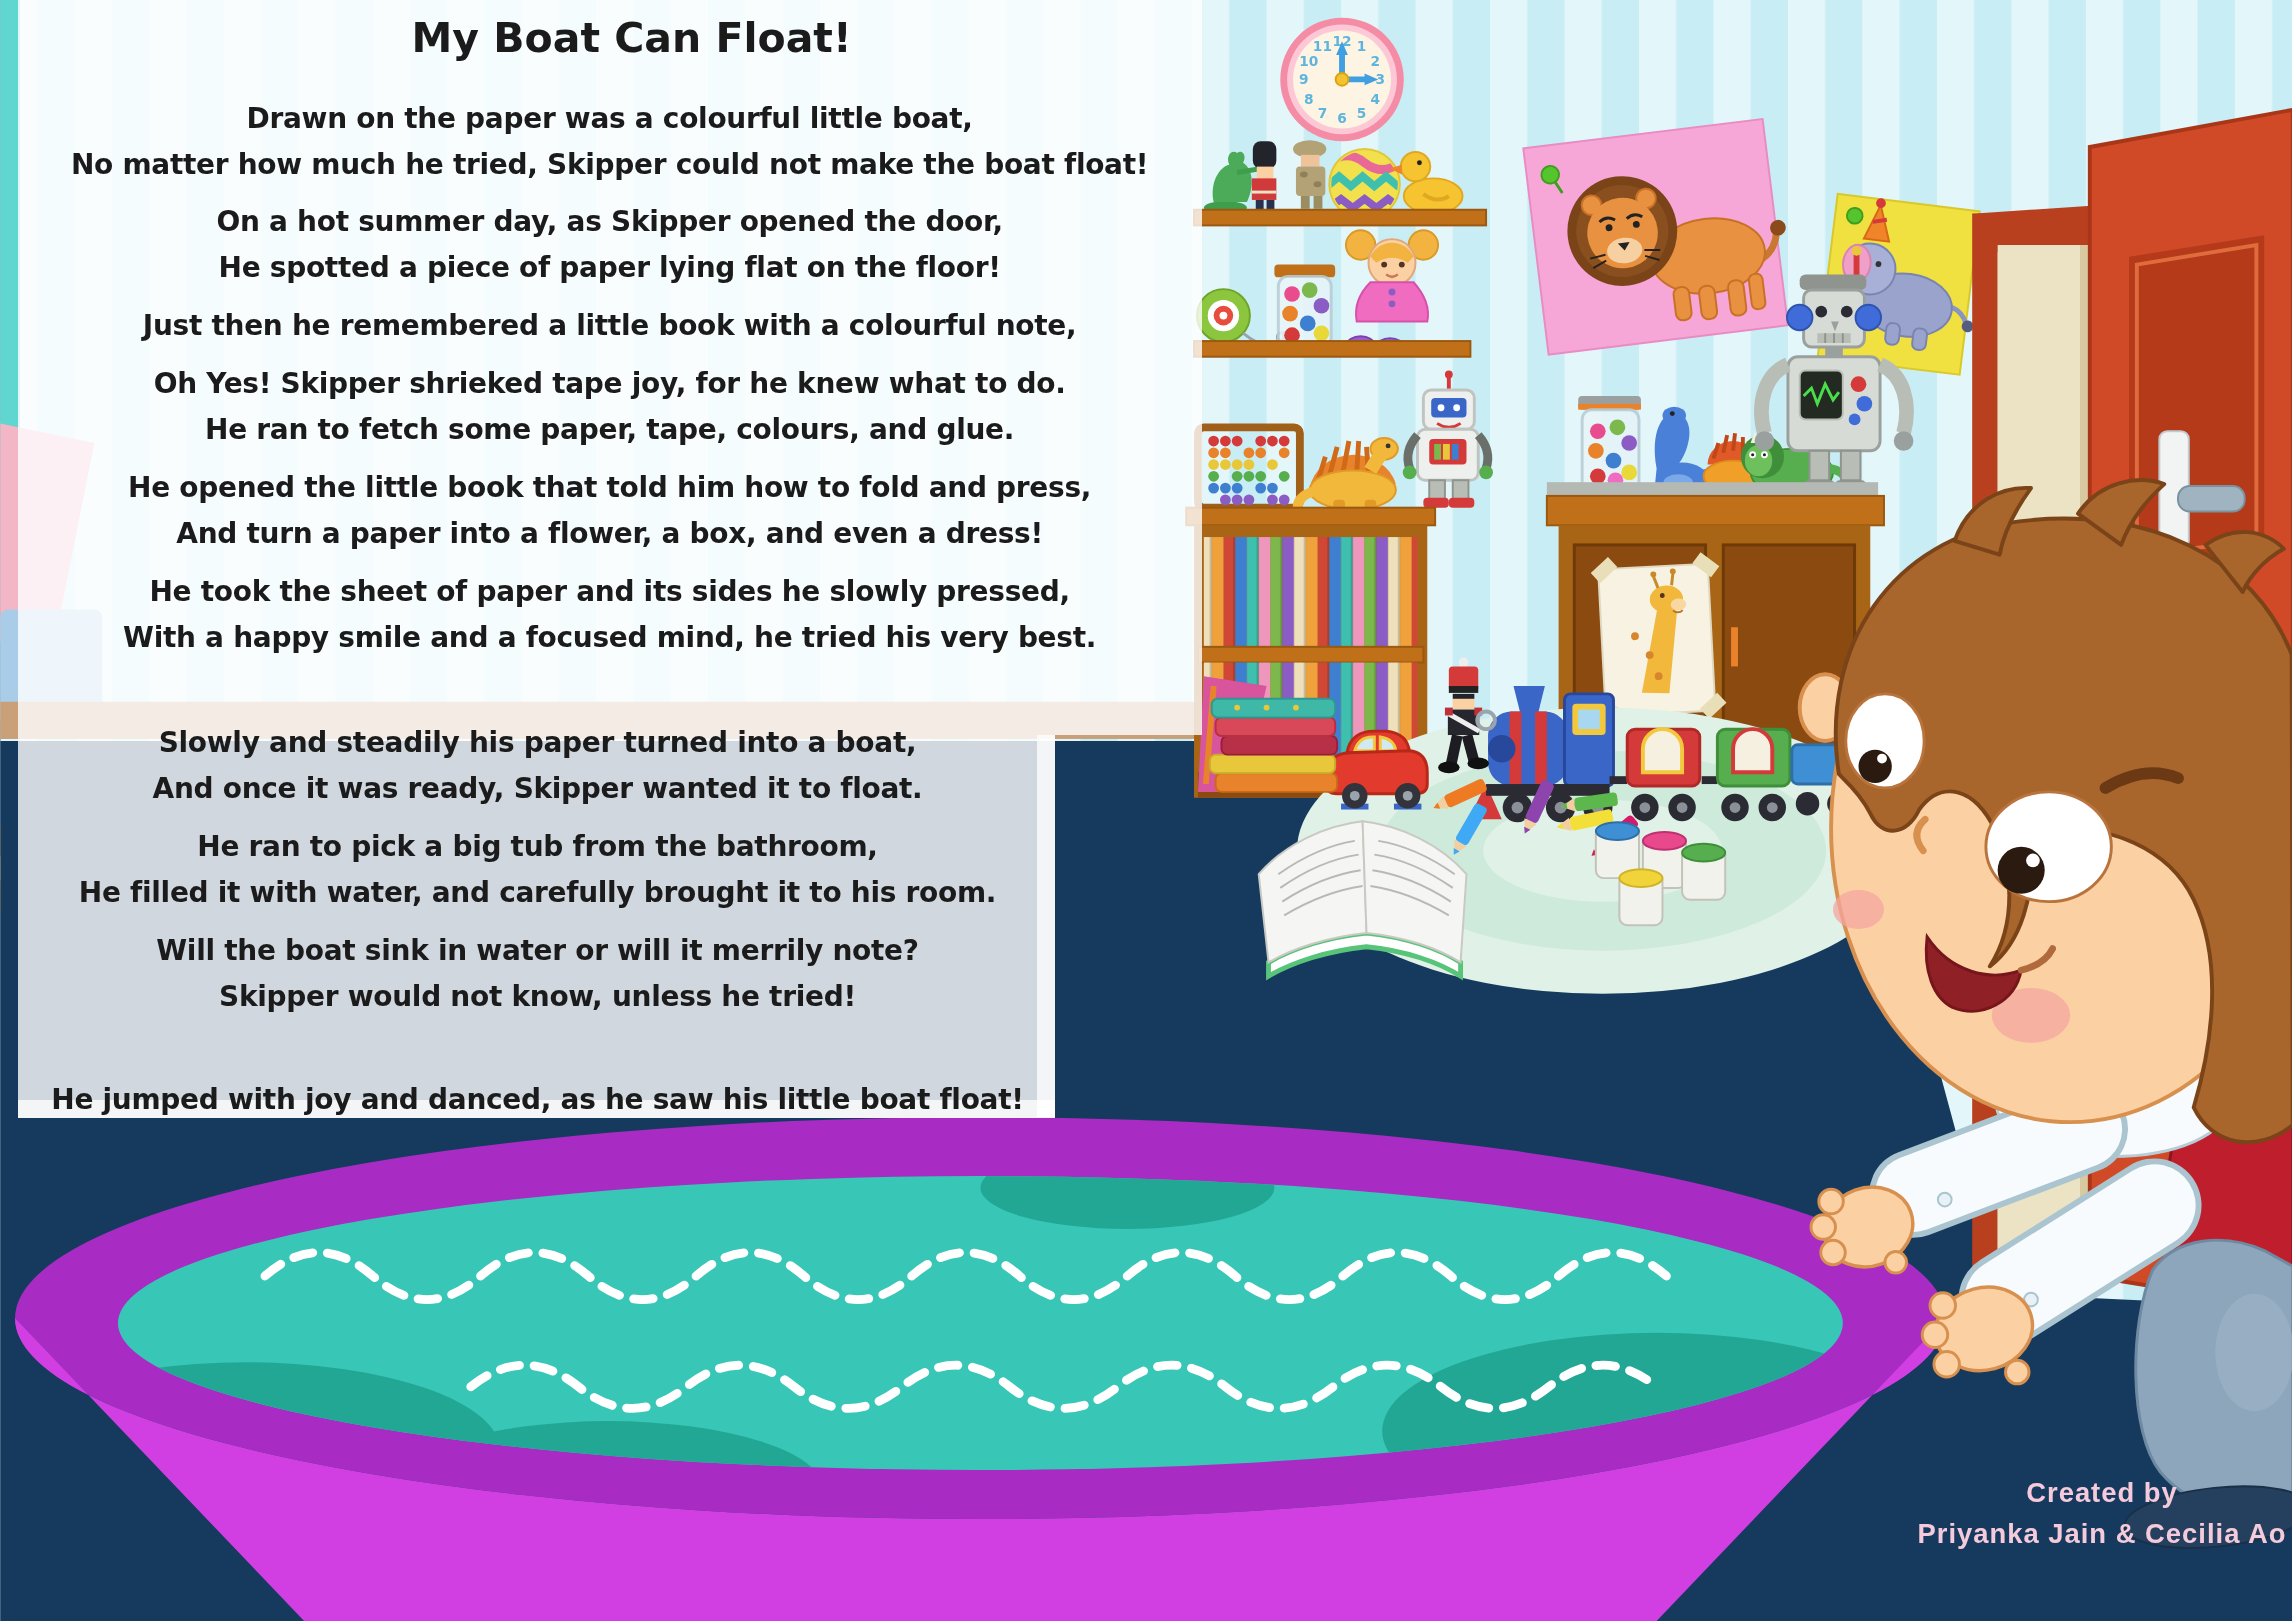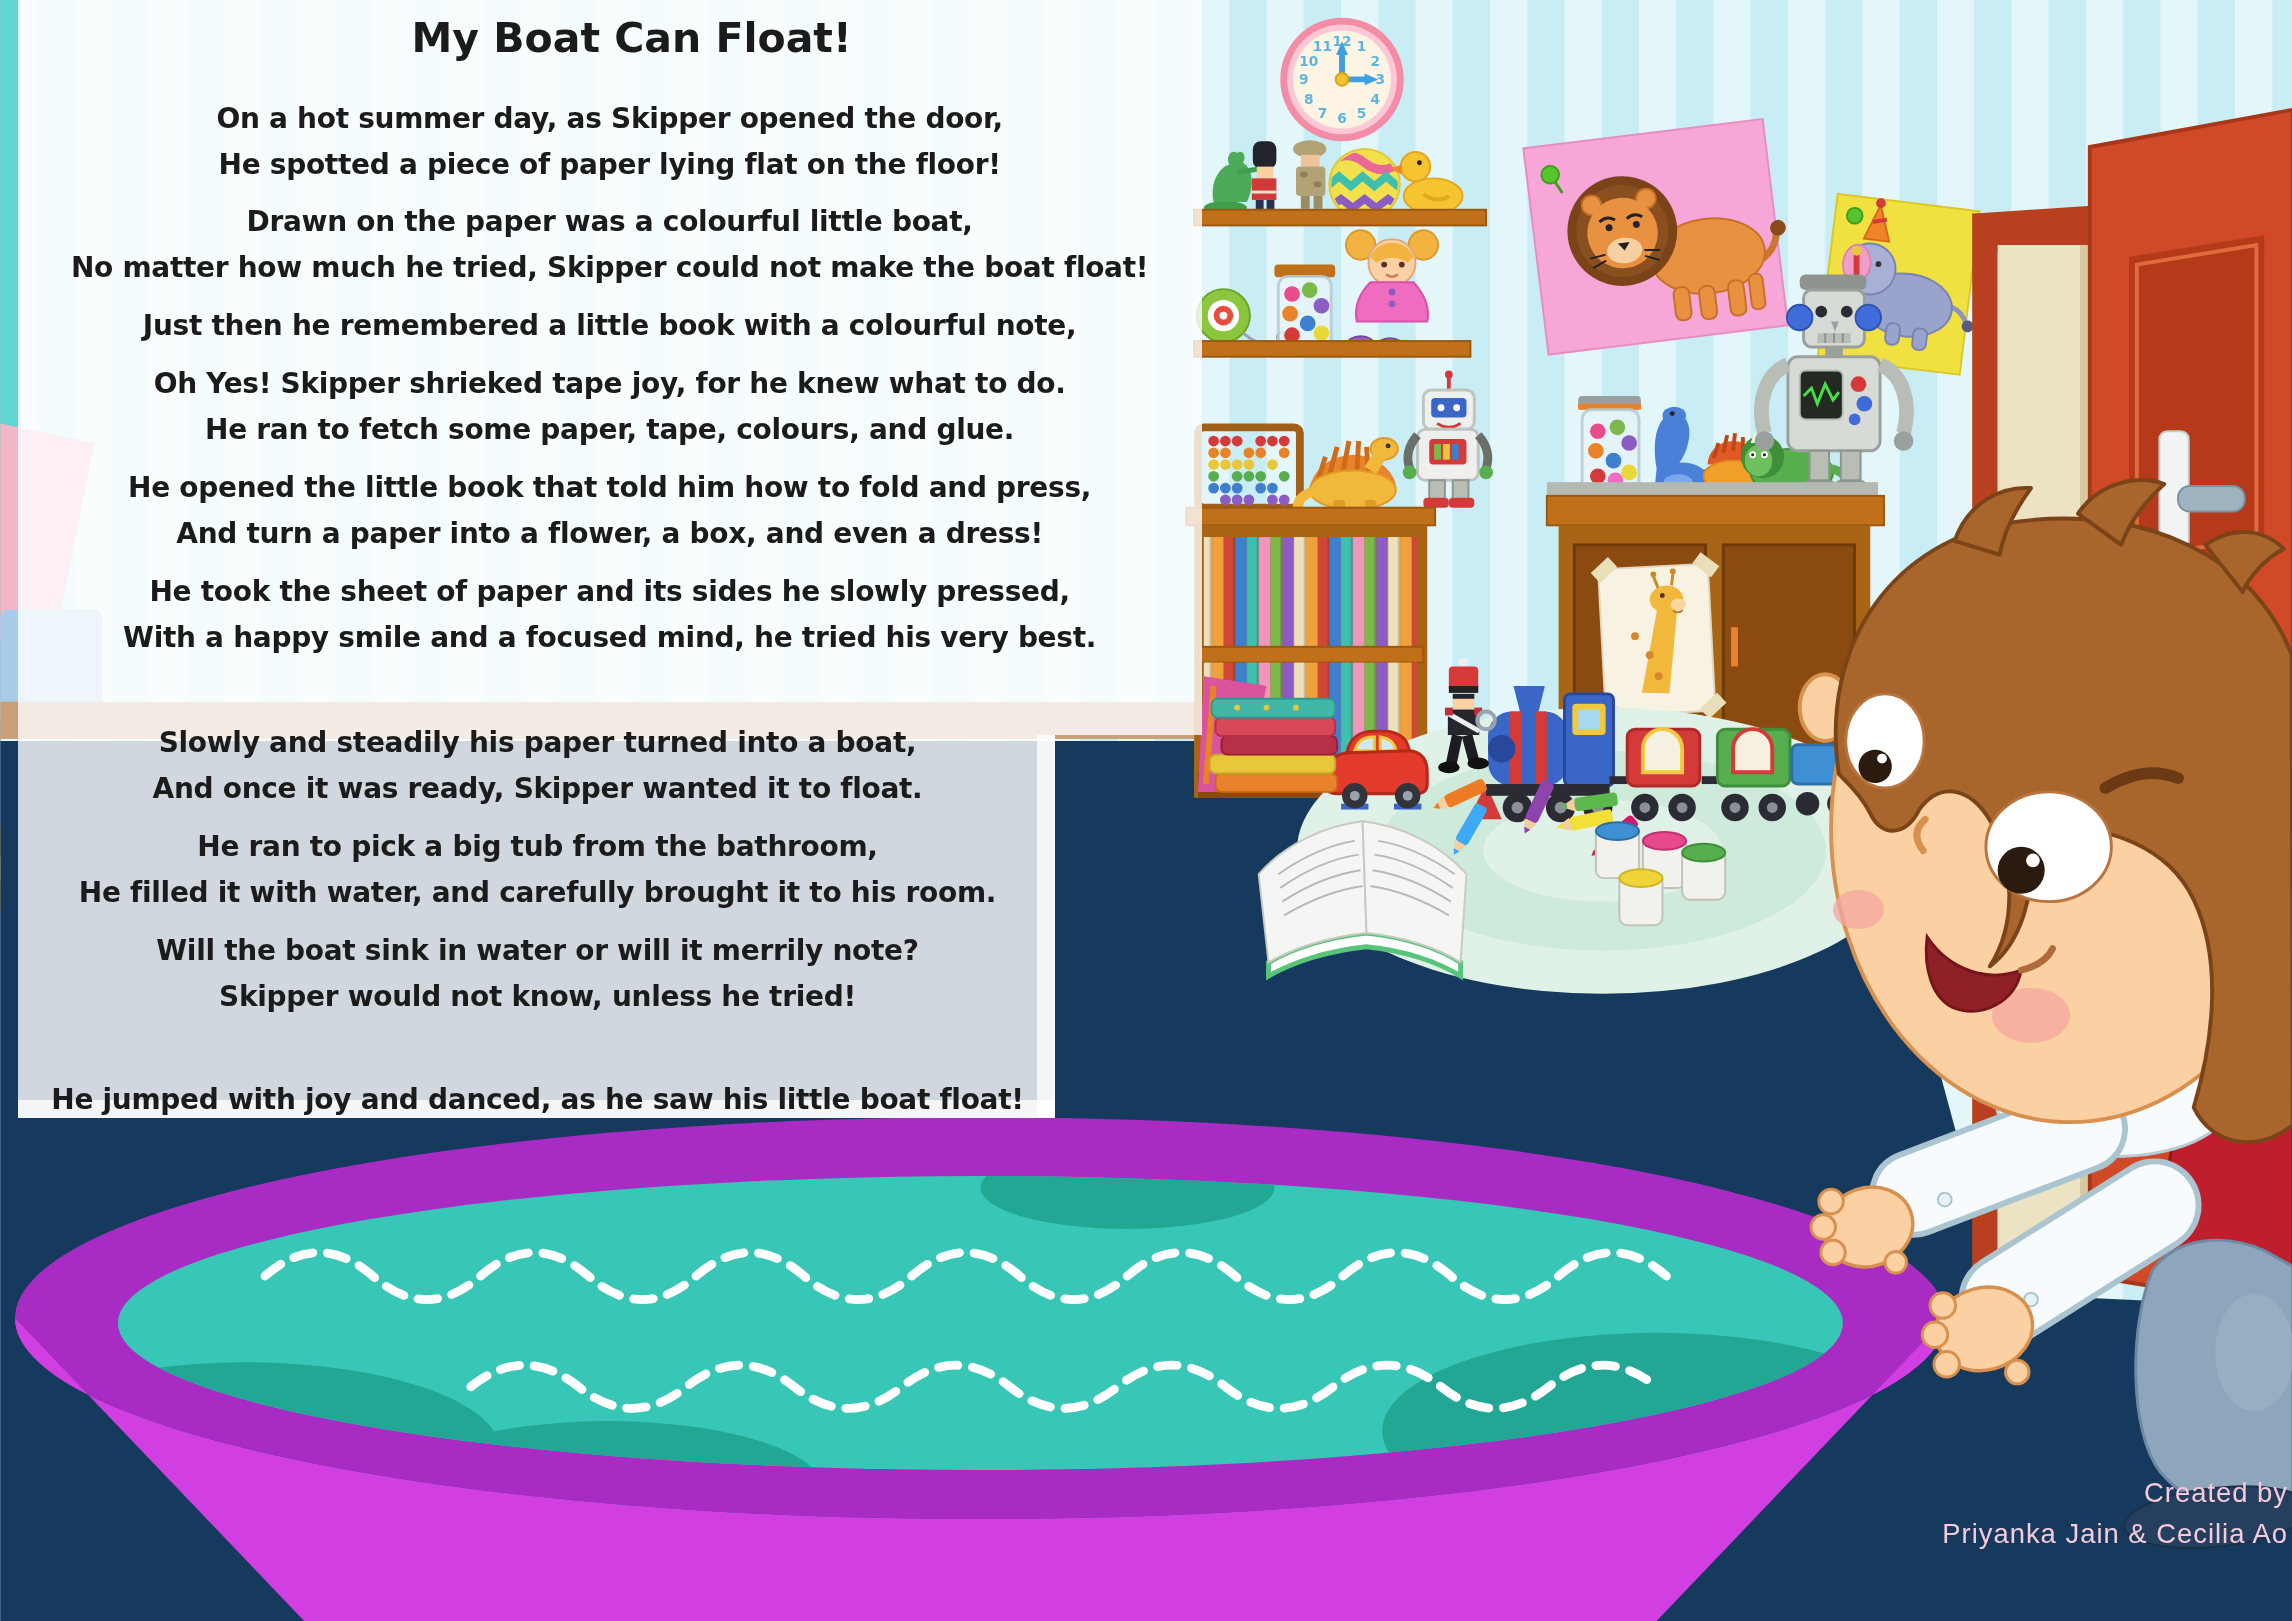--- a/index.html
+++ b/index.html
@@ -10,22 +10,22 @@
   .panel-a{left:17.6px;top:0;width:1184px;height:735px;}
   .panel-b{left:17.6px;top:735px;width:1019px;height:365px;}
   .panel-edge{position:absolute;background:rgba(255,255,255,0.95);}
   .edge-right{left:1037px;top:735px;width:17.6px;height:382px;}
   .edge-bottom{left:17.6px;top:1100px;width:1037px;height:17.6px;}
   .poem{position:absolute;color:#1b1b1b;text-align:center;font-weight:700;}
   .poem-a{left:17.6px;top:0;width:1184px;padding-top:14.7px;}
   .poem-b{left:6px;top:720px;width:1063px;}
   .poem h1{margin:0 0 34px 4px;font-size:41px;line-height:47px;font-weight:700;padding-left:40px;}
   .stanza{margin:0 0 11.8px 0;font-size:28px;line-height:46px;letter-spacing:-0.3px;white-space:nowrap;}
-  .credit{position:absolute;left:1916px;top:1472px;width:372px;text-align:right;
-          color:#f5cbdb;font-family:"Liberation Sans",sans-serif;font-size:27.4px;line-height:41px;font-weight:400;letter-spacing:1px;}
+  .credit{position:absolute;left:1916px;top:1472px;width:372px;text-align:center;
+          color:#f5cbdb;font-family:"Liberation Sans",sans-serif;font-size:27.4px;line-height:41px;font-weight:700;letter-spacing:1px;}
 </style>
 </head>
 <body>
 
 <div class="stage">
 
 <svg class="scene" viewBox="0 0 2339 1654">
   <defs>
     <pattern id="stripes" width="76" height="80" patternUnits="userSpaceOnUse">
       <rect width="76" height="80" fill="#e3f6fa"></rect>
@@ -636,22 +636,22 @@
   </g>
 </svg>
 
 <div class="panel panel-a"></div>
 <div class="panel panel-b"></div>
 <div class="panel-edge edge-right"></div>
 <div class="panel-edge edge-bottom"></div>
 
 <div class="poem poem-a">
   <h1>My Boat Can Float!</h1>
+  <p class="stanza"><span>Drawn on the paper was a colourful little boat,</span><br><span>No matter how much he tried, Skipper could not make the boat float!</span></p>
   <p class="stanza"><span>On a hot summer day, as Skipper opened the door,</span><br><span>He spotted a piece of paper lying flat on the floor!</span></p>
-  <p class="stanza"><span>Drawn on the paper was a colourful little boat,</span><br><span>No matter how much he tried, Skipper could not make the boat float!</span></p>
   <p class="stanza"><span>Just then he remembered a little book with a colourful note,</span><br></p>
   <p class="stanza"><span>Oh Yes! Skipper shrieked tape joy, for he knew what to do.</span><br><span>He ran to fetch some paper, tape, colours, and glue.</span></p>
   <p class="stanza"><span>He opened the little book that told him how to fold and press,</span><br><span>And turn a paper into a flower, a box, and even a dress!</span></p>
   <p class="stanza"><span>He took the sheet of paper and its sides he slowly pressed,</span><br><span>With a happy smile and a focused mind, he tried his very best.</span></p>
 </div>
 <div class="poem poem-b">
   <p class="stanza"><span>Slowly and steadily his paper turned into a boat,</span><br><span>And once it was ready, Skipper wanted it to float.</span></p>
   <p class="stanza"><span>He ran to pick a big tub from the bathroom,</span><br><span>He filled it with water, and carefully brought it to his room.</span></p>
   <p class="stanza"><span>Will the boat sink in water or will it merrily note?</span><br><span>Skipper would not know, unless he tried!</span></p>
   <p class="stanza"><br><span>He jumped with joy and danced, as he saw his little boat float!</span></p>

